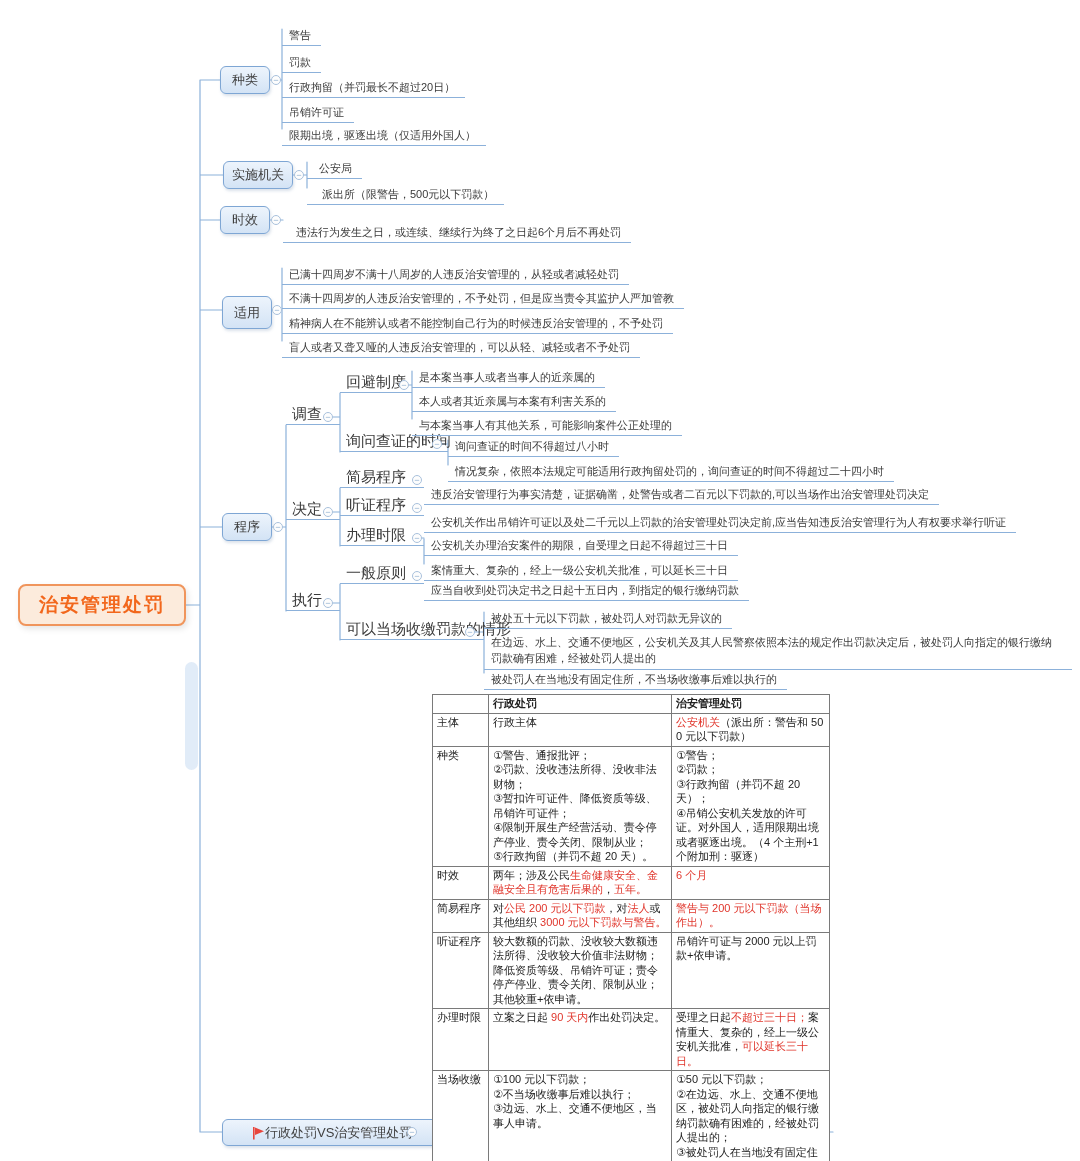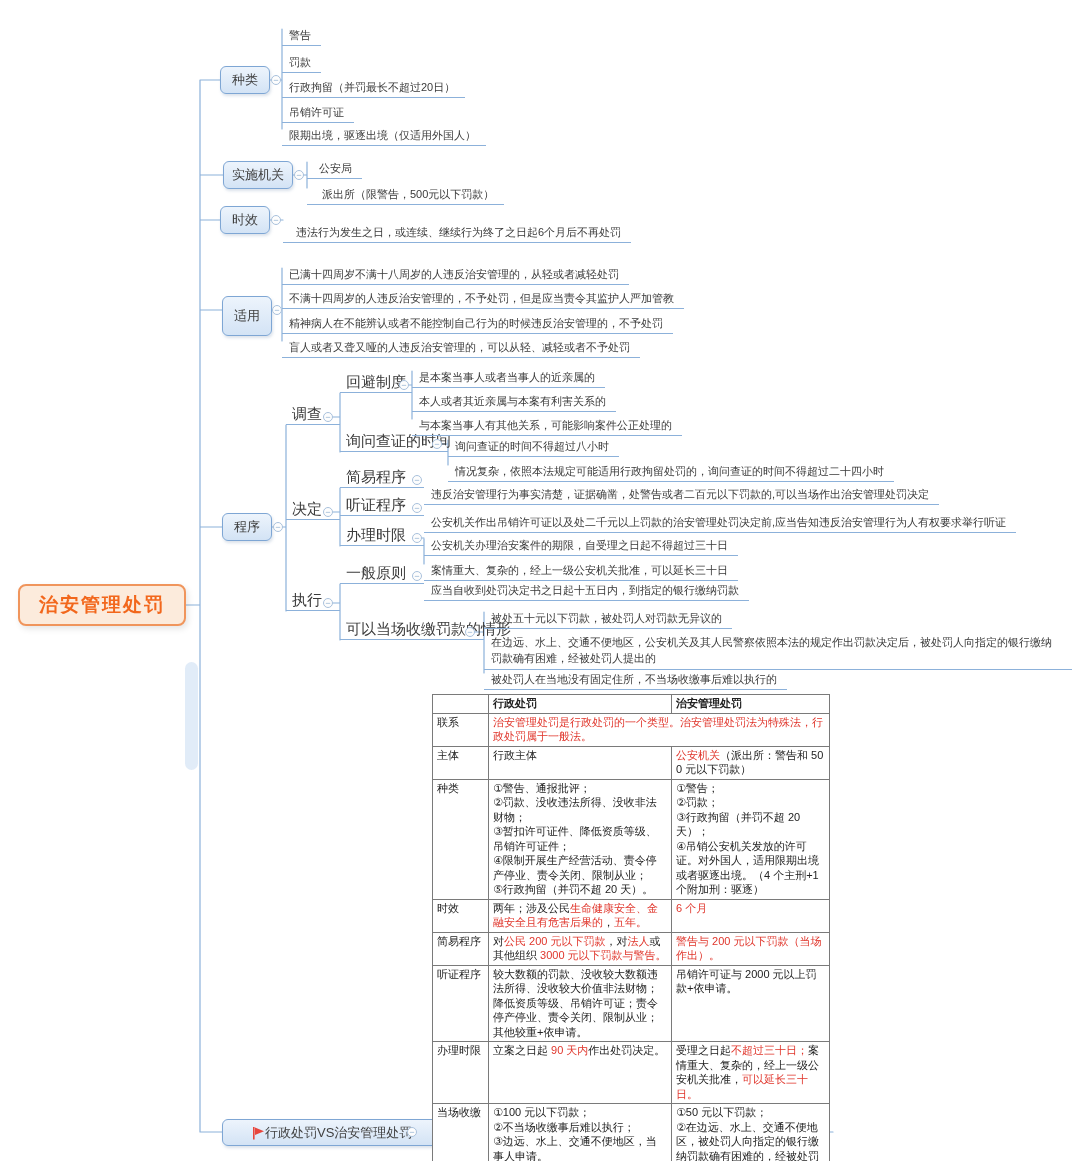--- a/index.html
+++ b/index.html
@@ -52,21 +52,21 @@
            M406 1132 H833" fill="none" stroke="#8cb1da" stroke-width="1.2" stroke-linecap="round"></path>
 </svg>
 
 <div class="scrollthumb"></div>
 
 <div class="node root" style="left:18px;top:584px;width:168px;height:42px">治安管理处罚</div>
 
 <div class="node" style="left:220px;top:66px;width:50px;height:28px">种类</div>
 <div class="node" style="left:223px;top:161px;width:70px;height:28px">实施机关</div>
 <div class="node" style="left:220px;top:206px;width:50px;height:28px">时效</div>
-<div class="node" style="left:222px;top:296px;width:50px;height:40px">适用</div>
+<div class="node" style="left:222px;top:296px;width:50px;height:33px">适用</div>
 <div class="node" style="left:222px;top:513px;width:50px;height:28px">程序</div>
 
 <div class="leaf" style="left:282px;top:7px">警告</div>
 <div class="leaf" style="left:282px;top:34px">罚款</div>
 <div class="leaf" style="left:282px;top:59px">行政拘留（并罚最长不超过20日）</div>
 <div class="leaf" style="left:282px;top:84px">吊销许可证</div>
 <div class="leaf" style="left:282px;top:107px">限期出境，驱逐出境（仅适用外国人）</div>
 
 <div class="leaf" style="left:307px;top:140px;padding-left:12px">公安局</div>
 <div class="leaf" style="left:307px;top:166px;padding-left:15px">派出所（限警告，500元以下罚款）</div>
@@ -141,24 +141,20 @@
       <col style="width:183px">
       <col style="width:158px">
     </colgroup>
   <tbody>
       <tr>
     <th></th>
     <th>行政处罚</th>
     <th>治安管理处罚</th>
   </tr>
   <tr>
-    <td>联系</td>
-    <td colspan="2"><span class="red">治安管理处罚是行政处罚的一个类型。治安管理处罚法为特殊法，行政处罚属于一般法。</span></td>
-  </tr>
-  <tr>
     <td>主体</td>
     <td><span>行政主体</span></td>
     <td><span class="red">公安机关</span><span>（派出所：警告和 500 元以下罚款）</span></td>
   </tr>
   <tr>
     <td>种类</td>
     <td><span>①警告、通报批评；
 ②罚款、没收违法所得、没收非法财物；
 ③暂扣许可证件、降低资质等级、吊销许可证件；
 ④限制开展生产经营活动、责令停产停业、责令关闭、限制从业；

